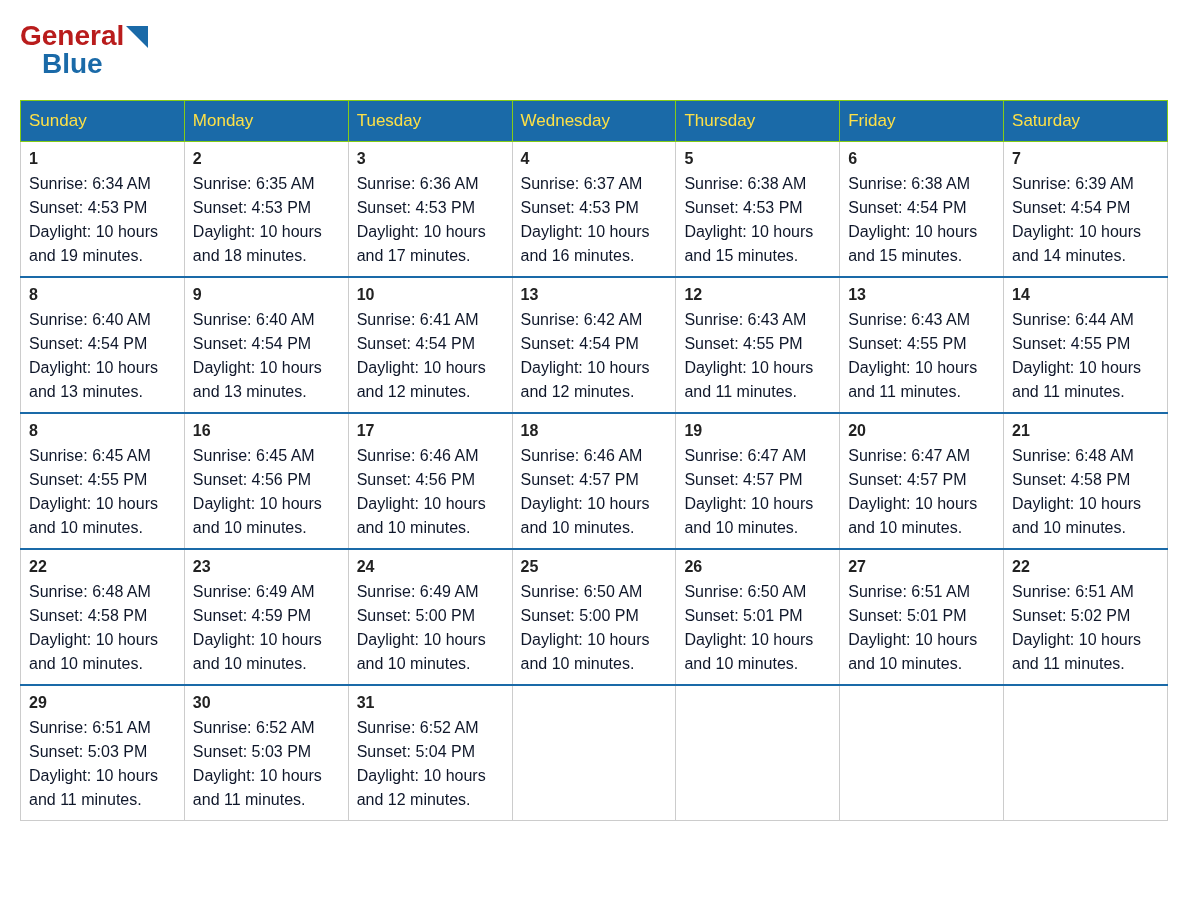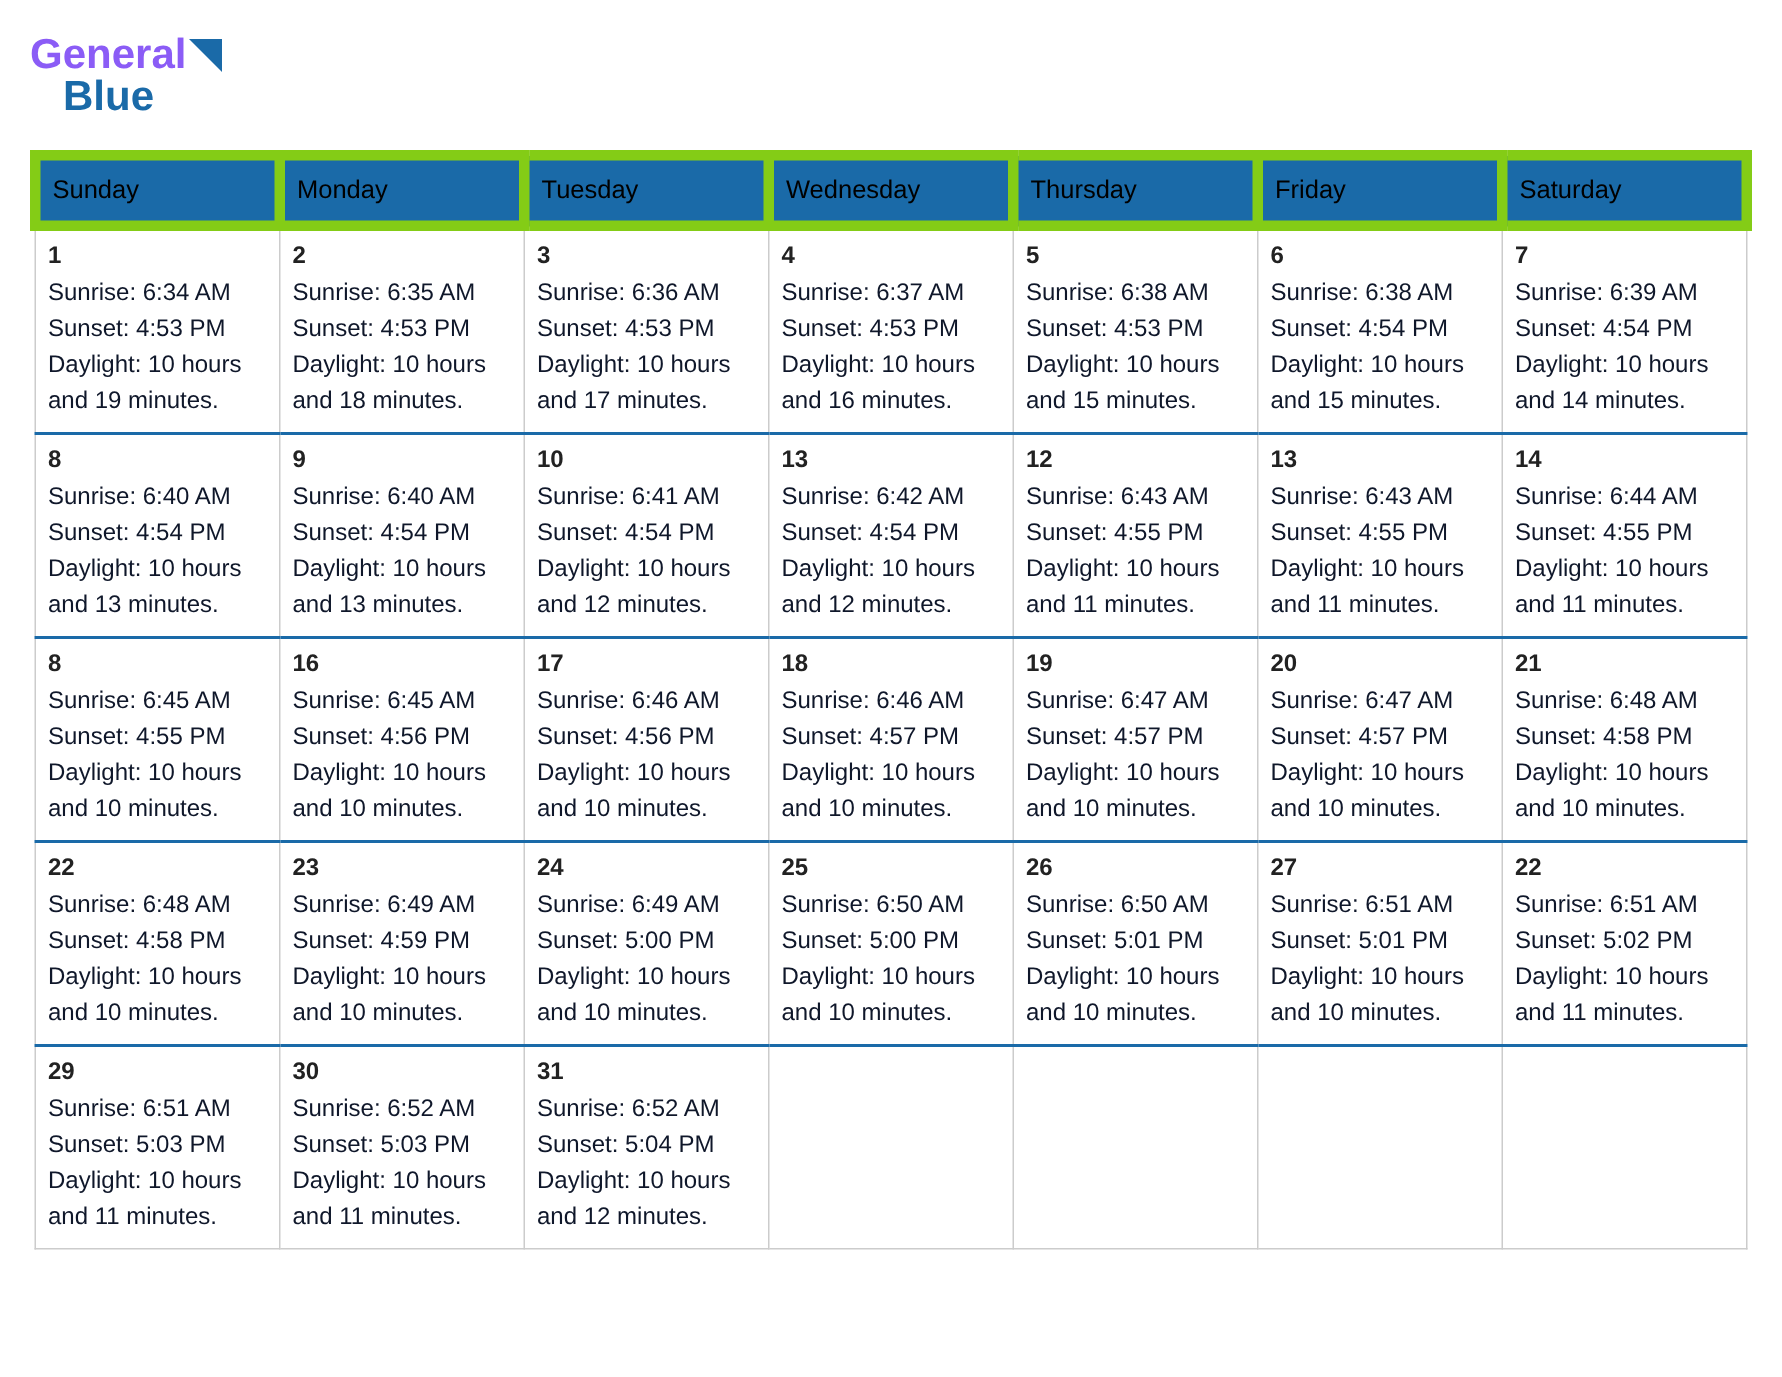--- a/index.html
+++ b/index.html
@@ -30,26 +30,26 @@
       color: #555;
       margin-top: 4px;
     }
     .calendar {
       width: 100%;
       border-collapse: collapse;
       border: 1px solid #bbb;
     }
     .calendar th {
       background-color: #1a6aa8;
-      color: #000000;
+      color: #fde047;
       padding: 10px 8px;
       font-size: 17px;
       font-weight: normal;
       text-align: left;
-      border: 7px solid #84cc16;
+      border: 1px solid #84cc16;
     }
     .calendar td {
       width: 14.28%;
       vertical-align: top;
       padding: 8px;
       border: 1px solid #ccc;
       font-size: 13px;
       color: #333;
       min-height: 110px;
     }
@@ -85,21 +85,21 @@
       align-items: center;
       margin-top: -4px;
     }
   </style>
 </head>
 <body>
 
 <div class="header">
   <div class="logo-container">
     <div class="logo-line1">
-      <span style="font-size:28px;font-weight:bold;color:#8b5cf6;">General</span>
+      <span style="font-size:28px;font-weight:bold;color:#b91c1c;">General</span>
       <svg width="22" height="22" viewBox="0 0 22 22" style="margin-left:2px;margin-top:2px;">
         <polygon points="0,0 22,0 22,22" fill="#1a6aa8"></polygon>
       </svg>
     </div>
     <div class="logo-line2">
       <span style="font-size:28px;font-weight:bold;color:#1a6aa8;margin-left:22px;">Blue</span>
     </div>
   </div>
 </div>
 

